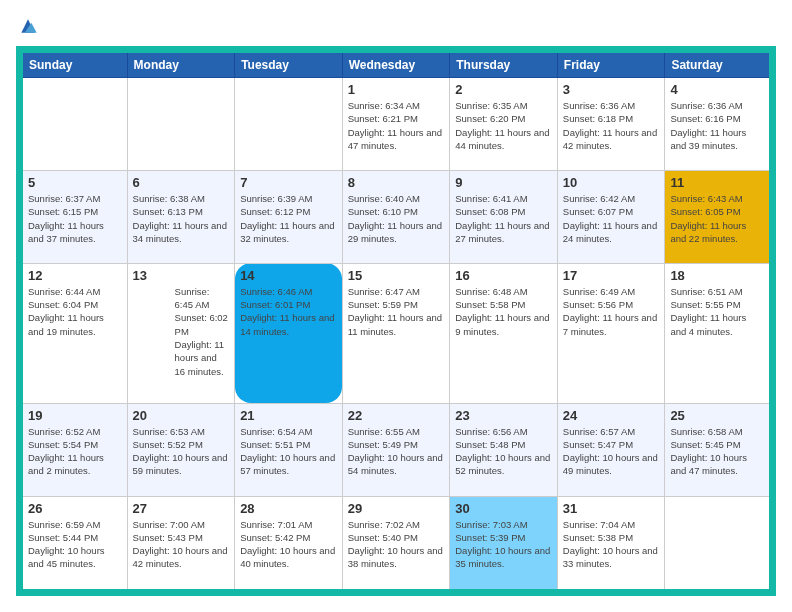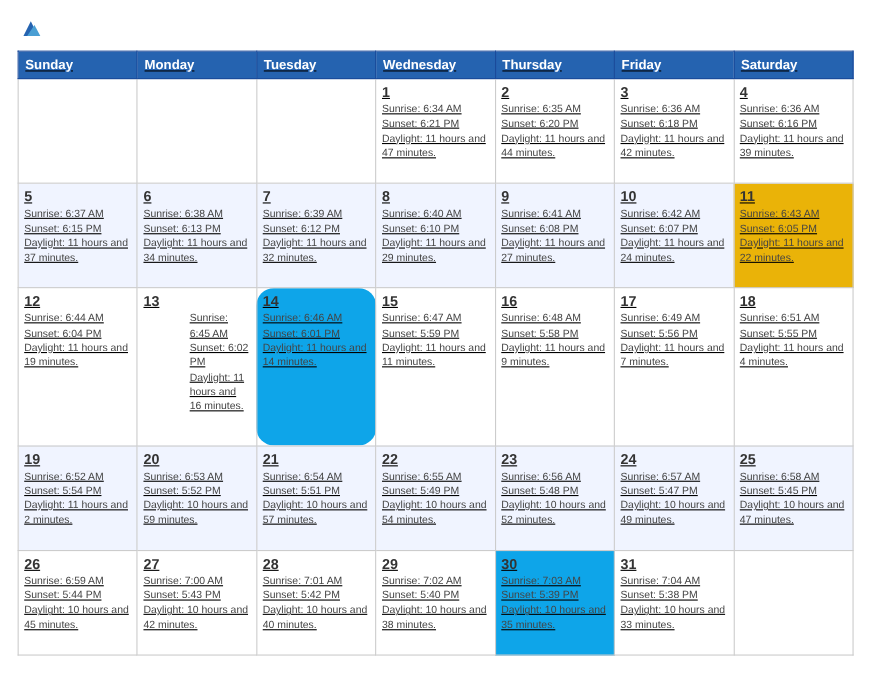--- a/index.html
+++ b/index.html
@@ -54,25 +54,24 @@
       font-size: 32px;
       font-weight: normal;
       color: #333;
     }
     .location {
       font-size: 14px;
       color: #555;
     }
     .calendar {
       flex: 1;
-      border: 1px solid #14b8a6;
+      border: 7px solid #14b8a6;
       border-collapse: collapse;
       width: 100%;
       table-layout: fixed;
-      text-decoration: underline;
     }
     .calendar th {
       background-color: #2563b0;
       color: white;
       text-align: left;
       padding: 5px 6px;
       font-size: 12px;
       border: 1px solid #1a4a9a;
     }
     .calendar td {
@@ -313,21 +312,21 @@
             <div class="day-info" style="white-space: pre-line;">Sunrise: 7:01 AM
 Sunset: 5:42 PM
 Daylight: 10 hours and 40 minutes.</div>
           </td>
           <td style="background-color: rgb(255, 255, 255);">
             <span class="day-number">29</span>
             <div class="day-info" style="white-space: pre-line;">Sunrise: 7:02 AM
 Sunset: 5:40 PM
 Daylight: 10 hours and 38 minutes.</div>
           </td>
-          <td style="background-color: #0ea5e9;">
+          <td style="background-color: #7dd3fc;">
             <span class="day-number">30</span>
             <div class="day-info" style="white-space: pre-line;">Sunrise: 7:03 AM
 Sunset: 5:39 PM
 Daylight: 10 hours and 35 minutes.</div>
           </td>
           <td style="background-color: rgb(255, 255, 255);">
             <span class="day-number">31</span>
             <div class="day-info" style="white-space: pre-line;">Sunrise: 7:04 AM
 Sunset: 5:38 PM
 Daylight: 10 hours and 33 minutes.</div>

